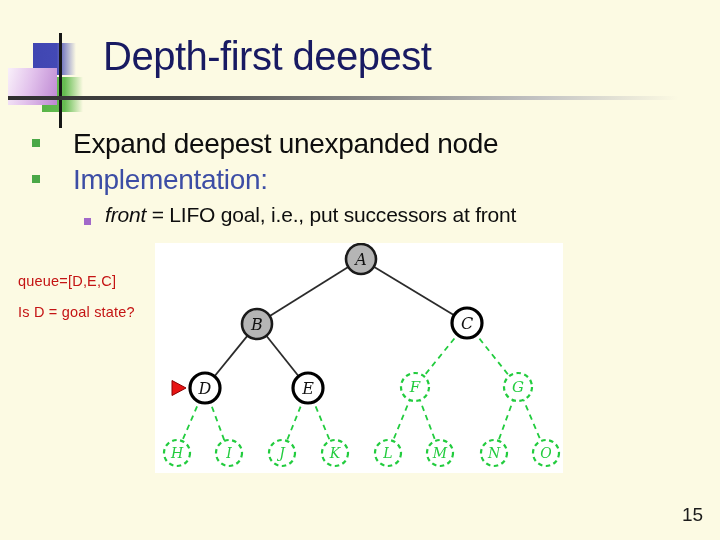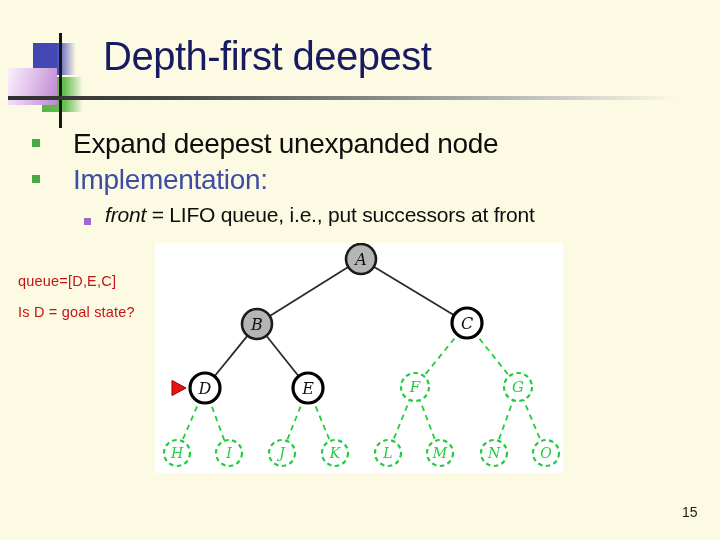--- a/index.html
+++ b/index.html
@@ -55,41 +55,41 @@
   .node-fringe  circle { fill:#ffffff; stroke:#000000; stroke-width:3.2; }
   .node-unexplored circle { fill:#ffffff; stroke:var(--tree_green,#22cc3e); stroke-width:2.2; stroke-dasharray:4.5 3.5; }
 
   .node-label { font-family:"DejaVu Serif", serif; font-style:italic; text-anchor:middle; }
   .node-visited .node-label, .node-fringe .node-label { fill:#111111; }
   .node-unexplored .node-label { fill:var(--tree_green,#22cc3e); }
 
   .fringe-arrow { fill:var(--arrow_red,#e81313); stroke:#8b0000; stroke-width:1; }
 
   
-  .page-num { position:absolute; left:682px; top:504px; font-size:14px; color:#1c1c1c; }
+  .page-num { position:absolute; left:682px; top:504px; font-size:19px; color:#1c1c1c; }
 </style>
 </head>
 <body>
 
 <div class="decor sq-blue"></div>
 <div class="decor sq-green"></div>
 <div class="decor sq-purple"></div>
 <div class="decor v-line"></div>
 <div class="decor h-line"></div>
 
 <div class="title">Depth-first deepest</div>
 
 <div class="bullet-sq b1"></div>
 <div class="bullet-text b1">Expand deepest unexpanded node</div>
 
 <div class="bullet-sq b2"></div>
 <div class="bullet-text b2">Implementation:</div>
 
 <div class="sub-sq"></div>
-<div class="sub-text"><span class="it">front</span><span> = LIFO queue, i.e., put successors at front</span></div>
+<div class="sub-text"><span class="it">front</span><span> = LIFO goal, i.e., put successors at front</span></div>
 
 <div class="ann q1">queue=[D,E,C]</div>
 <div class="ann q2">Is D = goal state?</div>
 
 <div class="tree-panel">
   <svg id="tree-svg" width="408" height="230" viewBox="0 0 408 230">
       <line x1="206" y1="16" x2="102" y2="81" class="edge-solid"></line>
       <line x1="206" y1="16" x2="312" y2="80" class="edge-solid"></line>
       <line x1="102" y1="81" x2="50" y2="145" class="edge-solid"></line>
       <line x1="102" y1="81" x2="153" y2="145" class="edge-solid"></line>

